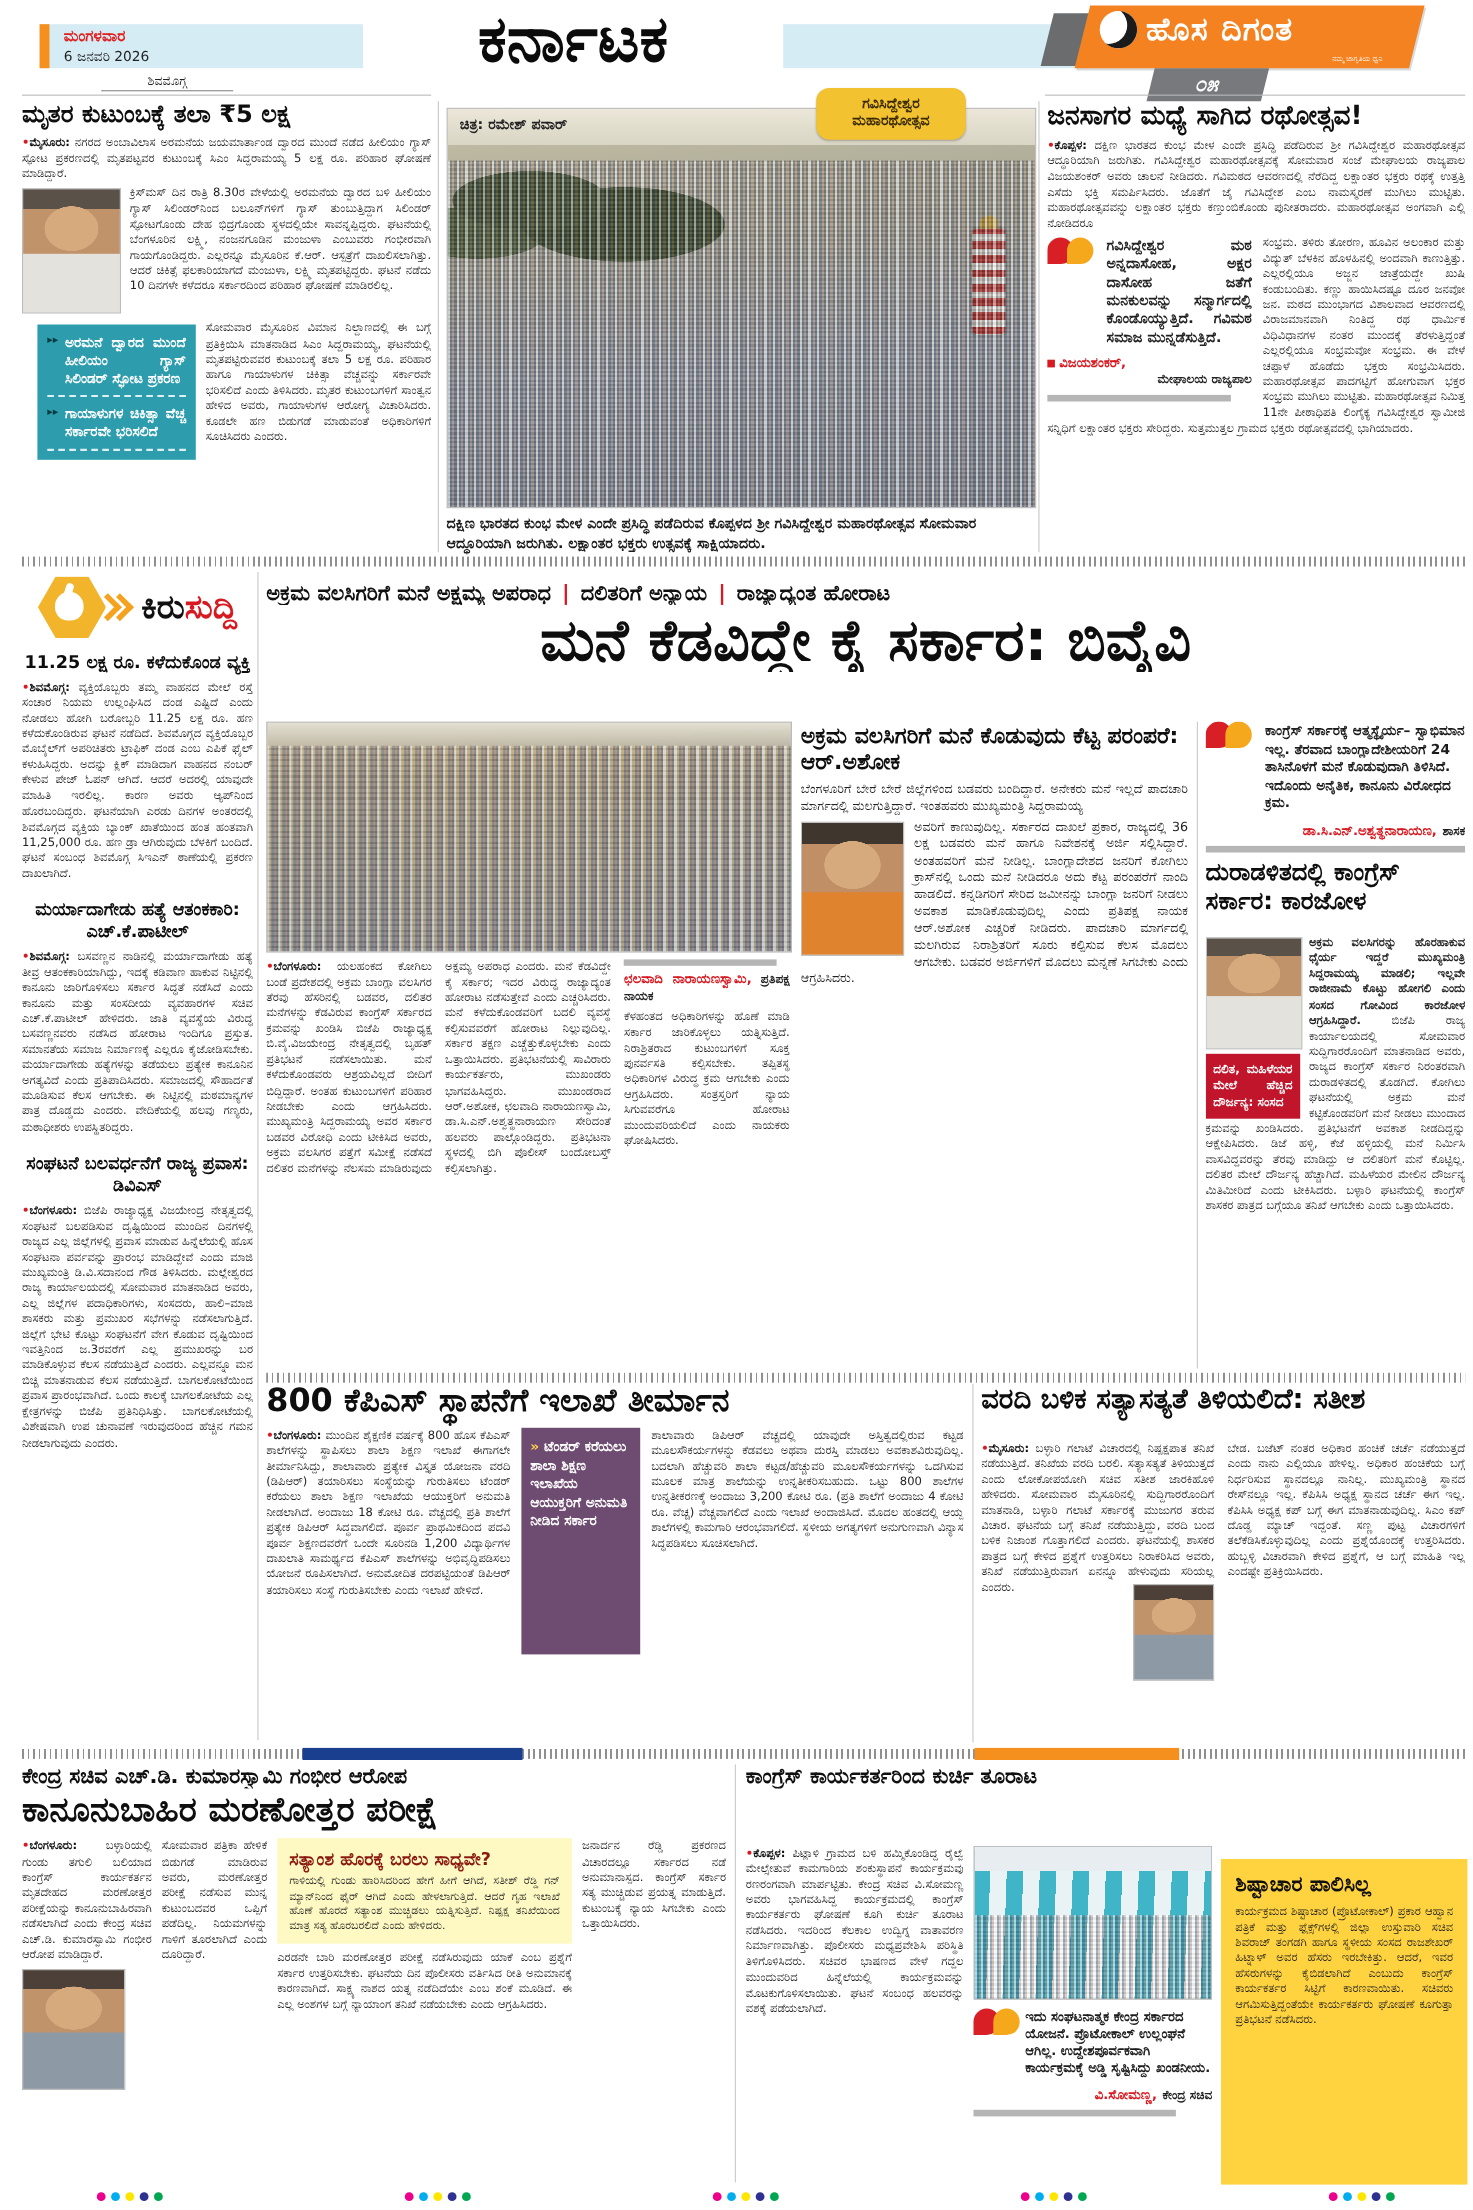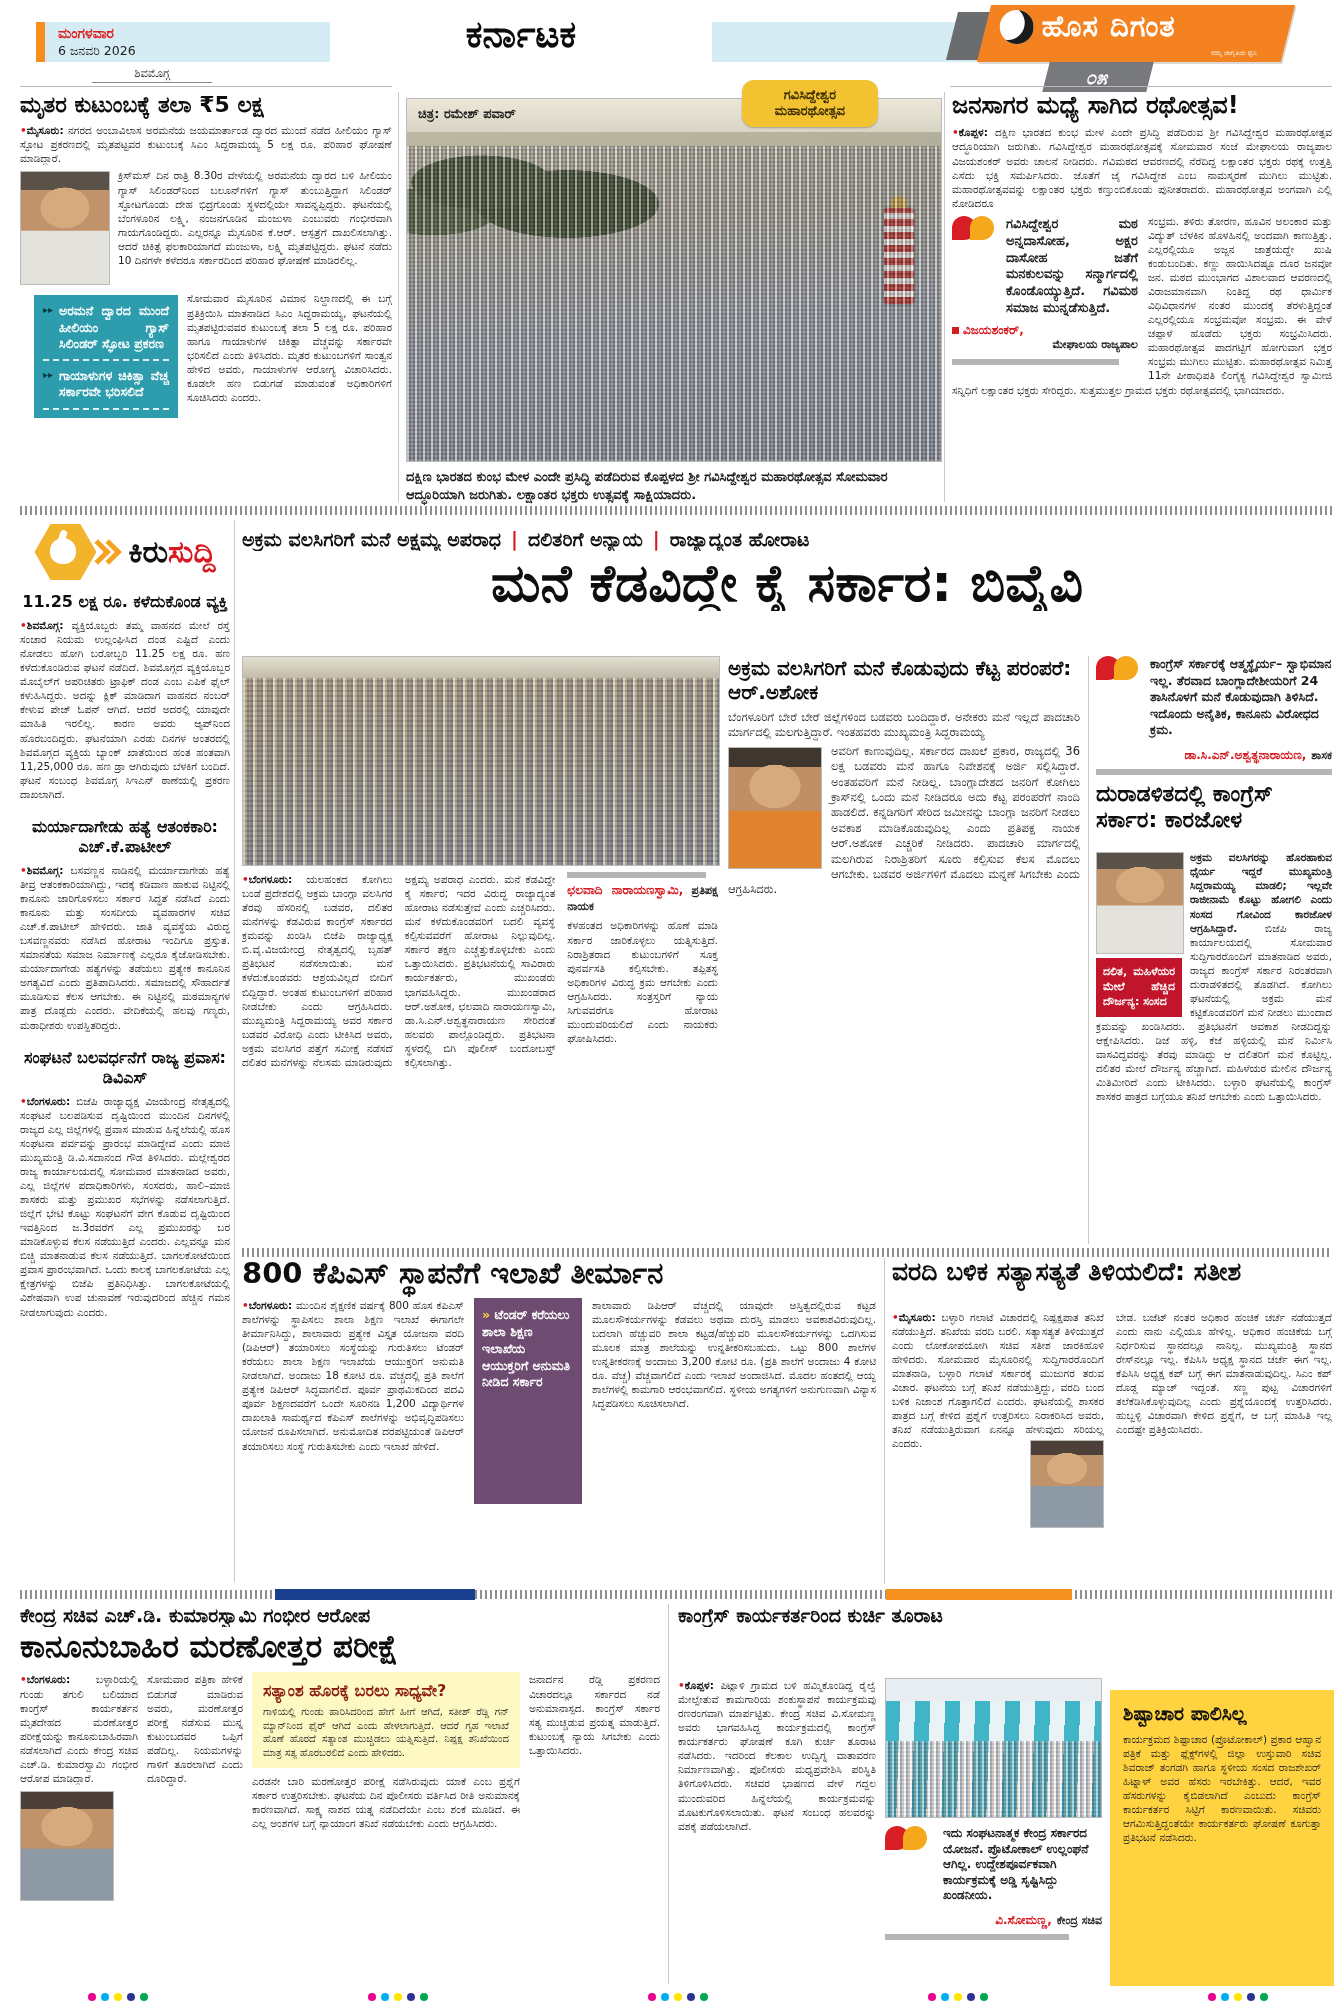--- a/index.html
+++ b/index.html
@@ -61,21 +61,21 @@
     radial-gradient(ellipse 46% 30% at 50% 32%,#d7aa7e 0 60%,rgba(0,0,0,0) 61%),
     linear-gradient(180deg,#3f362e 0 16%,#c08f66 16% 52%,#e0832f 53% 100%);}
 
   
   #hd-band{left:36px;top:22px;width:952px;height:40px;background:#d6ecf4;}
   #hd-notch{left:36px;top:22px;width:9px;height:40px;background:#f5901f;}
   #hd-day{left:58px;top:25px;font-size:14px;font-weight:bold;color:#e02020;}
   #hd-date{left:58px;top:43px;font-size:12.5px;color:#222;}
   #hd-city{left:92px;top:66px;width:120px;text-align:center;font-size:11.5px;color:#222;border-bottom:1px solid #888;padding-bottom:2px;}
   #masthead{left:330px;top:0;width:382px;height:70px;background:#fff;text-align:center;
-            font-size:37px;font-weight:800;line-height:70px;color:#0b0b0b;}
+            font-size:58px;font-weight:800;line-height:70px;color:#0b0b0b;}
   #logo-gray{left:952px;top:12px;width:96px;height:48px;background:#6a6c6e;transform:skewX(-14deg);}
   #logo-orange{left:984px;top:5px;width:304px;height:57px;background:#f58220;transform:skewX(-14deg);box-shadow:2px 2px 0 rgba(0,0,0,.15);}
   #logo-inner{position:absolute;left:14px;top:4px;transform:skewX(14deg);color:#fff;}
   #logo-circle{display:inline-block;vertical-align:middle;width:34px;height:34px;border-radius:50%;background:#fff;
       box-shadow:inset -9px -4px 0 #1b1b1b;margin-right:8px;}
   #logo-text{display:inline-block;vertical-align:middle;font-size:29px;font-weight:800;letter-spacing:1px;}
   #logo-tag{position:absolute;right:26px;top:44px;transform:skewX(14deg);font-size:6.5px;color:#fff;}
   #page-tab{left:1046px;top:62px;width:104px;height:30px;background:#77797c;transform:skewX(-14deg);
             color:#fff;font-size:19px;font-weight:bold;text-align:center;line-height:30px;}
 
@@ -311,21 +311,21 @@
 
   <div class="abs" style="left:678px;top:1604px;width:592px;height:68px;overflow:hidden;">
     <div class="kicker" style="font-size:19px;">ಕಾಂಗ್ರೆಸ್ ಕಾರ್ಯಕರ್ತರಿಂದ ಕುರ್ಚಿ ತೂರಾಟ</div>
   </div>
   <div class="abs" style="left:678px;top:1678px;width:424px;height:306px;overflow:hidden;">
     <div style="display:flex;gap:9px;">
       <div class="bodytxt" style="width:198px;flex:0 0 auto;height:306px;"><span class="dl">ಕೊಪ್ಪಳ:</span> <span>ಪಿಟ್ಲಾಳಿ ಗ್ರಾಮದ ಬಳಿ ಹಮ್ಮಿಕೊಂಡಿದ್ದ ರೈಲ್ವೆ ಮೇಲ್ಸೇತುವೆ ಕಾಮಗಾರಿಯ ಶಂಕುಸ್ಥಾಪನೆ ಕಾರ್ಯಕ್ರಮವು ರಣರಂಗವಾಗಿ ಮಾರ್ಪಟ್ಟಿತು. ಕೇಂದ್ರ ಸಚಿವ ವಿ.ಸೋಮಣ್ಣ ಅವರು ಭಾಗವಹಿಸಿದ್ದ ಕಾರ್ಯಕ್ರಮದಲ್ಲಿ ಕಾಂಗ್ರೆಸ್ ಕಾರ್ಯಕರ್ತರು ಘೋಷಣೆ ಕೂಗಿ ಕುರ್ಚಿ ತೂರಾಟ ನಡೆಸಿದರು. ಇದರಿಂದ ಕೆಲಕಾಲ ಉದ್ವಿಗ್ನ ವಾತಾವರಣ ನಿರ್ಮಾಣವಾಗಿತ್ತು. ಪೊಲೀಸರು ಮಧ್ಯಪ್ರವೇಶಿಸಿ ಪರಿಸ್ಥಿತಿ ತಿಳಿಗೊಳಿಸಿದರು. ಸಚಿವರ ಭಾಷಣದ ವೇಳೆ ಗದ್ದಲ ಮುಂದುವರಿದ ಹಿನ್ನೆಲೆಯಲ್ಲಿ ಕಾರ್ಯಕ್ರಮವನ್ನು ಮೊಟಕುಗೊಳಿಸಲಾಯಿತು. ಘಟನೆ ಸಂಬಂಧ ಹಲವರನ್ನು ವಶಕ್ಕೆ ಪಡೆಯಲಾಗಿದೆ.</span></div>
       <div style="flex:1;">
         <div class="photo ph-bunting" style="position:relative;width:215px;height:138px;"></div>
         <div style="margin-top:8px;">
-          <div style="display:flex;gap:18px;align-items:flex-start;">
+          <div style="display:flex;gap:7px;align-items:flex-start;">
             <div class="qicon" style="width:40px;">
                 <i class="q1"></i>
                 <i class="q2"></i>
               </div>
             <div style="font-size:12px;font-weight:bold;line-height:1.3;">ಇದು ಸಂಘಟನಾತ್ಮಕ ಕೇಂದ್ರ ಸರ್ಕಾರದ ಯೋಜನೆ. ಪ್ರೊಟೋಕಾಲ್ ಉಲ್ಲಂಘನೆ ಆಗಿಲ್ಲ. ಉದ್ದೇಶಪೂರ್ವಕವಾಗಿ ಕಾರ್ಯಕ್ರಮಕ್ಕೆ ಅಡ್ಡಿ ಸೃಷ್ಟಿಸಿದ್ದು ಖಂಡನೀಯ.</div>
           </div>
           <div style="margin-top:5px;text-align:right;"><span class="attr">ವಿ.ಸೋಮಣ್ಣ,</span> <span class="attr-role">ಕೇಂದ್ರ ಸಚಿವ</span></div>
           <div class="graybar" style="width:85%;"></div>
         </div>
       </div>

